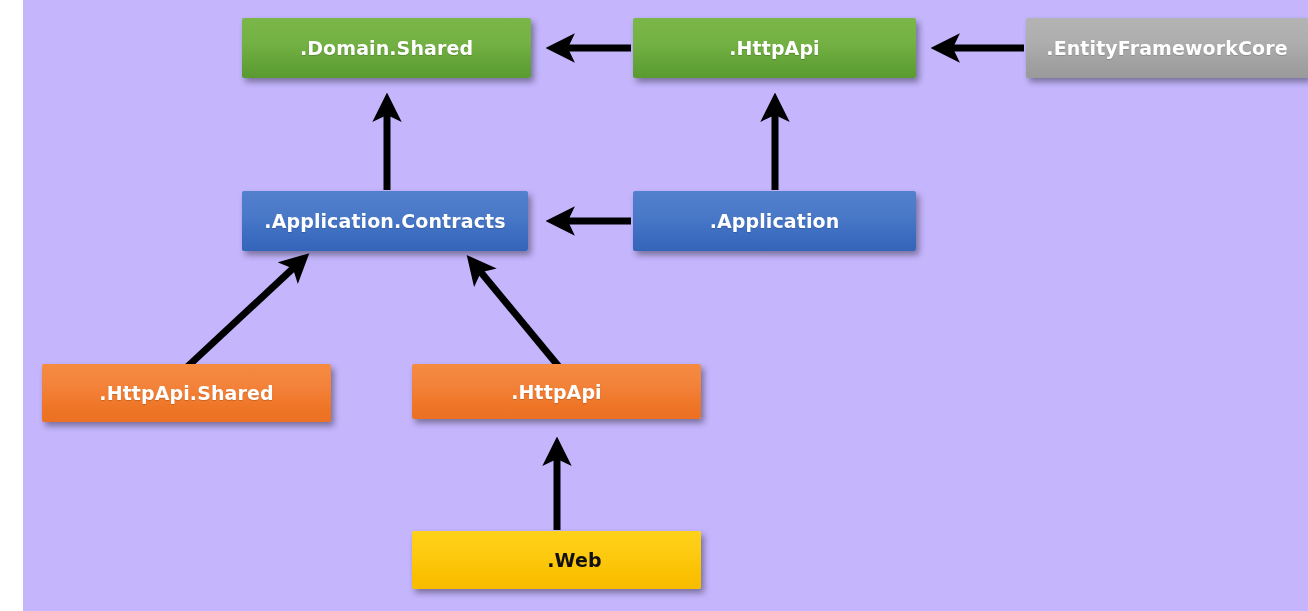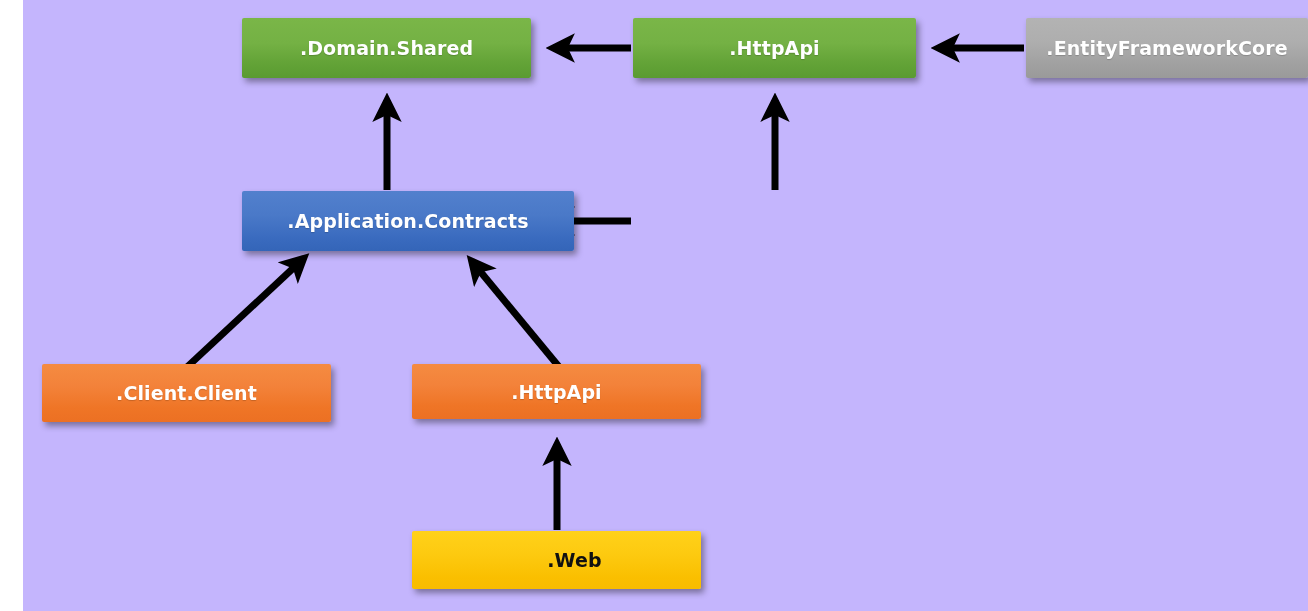--- a/index.html
+++ b/index.html
@@ -90,27 +90,30 @@
   </div>
 
   <div class="node theme-green" style="left: 610px; top: 18px; width: 283px; height: 60px;">
     <span class="node-label">.HttpApi</span>
   </div>
 
   <div class="node theme-gray" style="left: 1003px; top: 18px; width: 282px; height: 60px;">
     <span class="node-label">.EntityFrameworkCore</span>
   </div>
 
-  <div class="node theme-blue" style="left: 219px; top: 191px; width: 332px; height: 60px;">
+  <div class="node theme-blue" style="left: 219px; top: 191px; width: 286px; height: 60px;">
     <span class="node-label">.Application.Contracts</span>
   </div>
 
+  <div class="node theme-blue" style="left: 610px; top: 191px; width: 283px; height: 60px;">
+    <span class="node-label">.Application</span>
+  </div>
 
   <div class="node theme-orange" style="left: 19px; top: 364px; width: 289px; height: 58px;">
-    <span class="node-label">.Client.Client</span>
+    <span class="node-label">.HttpApi.Shared</span>
   </div>
 
   <div class="node theme-orange" style="left: 389px; top: 364px; width: 289px; height: 55px;">
     <span class="node-label">.HttpApi</span>
   </div>
 
   <div class="node theme-yellow" style="left: 389px; top: 531px; width: 289px; height: 58px;">
     <span class="node-label">.Web</span>
   </div>
 

